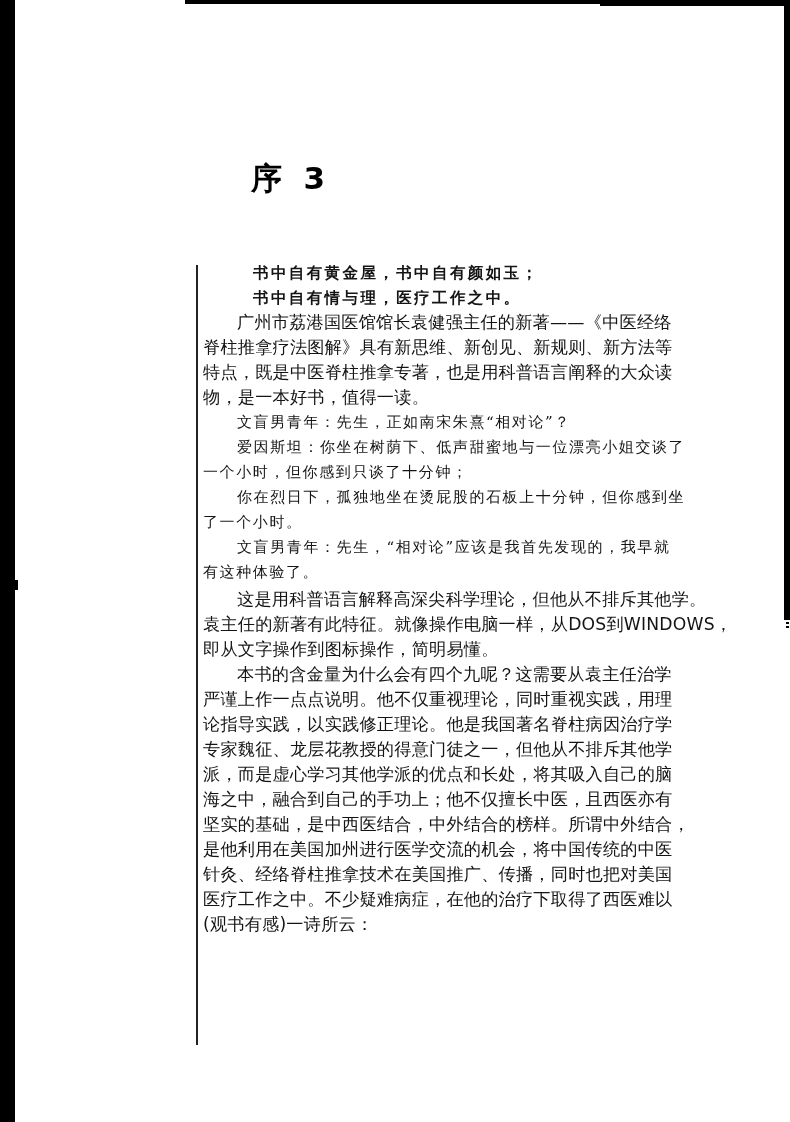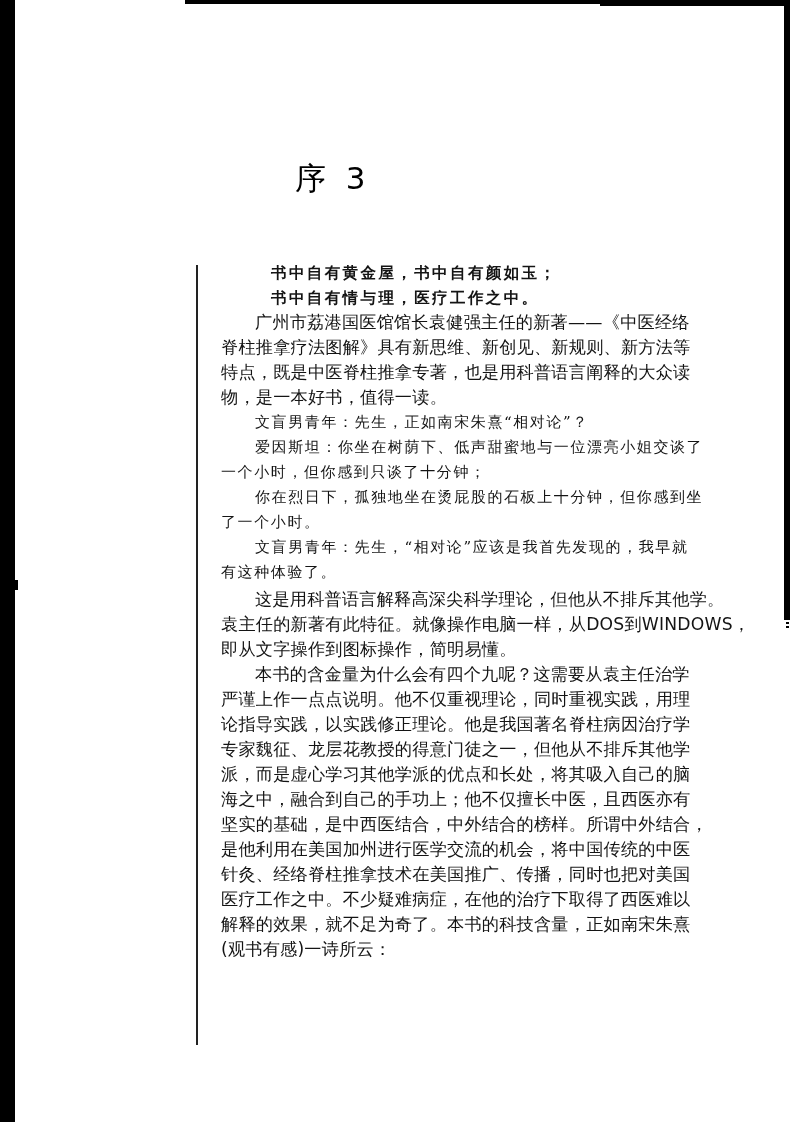--- a/index.html
+++ b/index.html
@@ -7,22 +7,22 @@
          font-family: "DejaVu Serif", "Liberation Serif", serif; color:#111; }
   .scan-left { position:absolute; left:0; top:0; width:15px; height:1122px; background:#000; }
   .scan-top { position:absolute; left:185px; top:0; width:605px; height:4px; background:#000; }
   .scan-top2 { position:absolute; left:600px; top:0; width:190px; height:6px; background:#000; }
   .scan-right { position:absolute; left:784px; top:0; width:6px; height:620px; background:#000; }
   .scan-right-dash { position:absolute; left:786px; top:618px; width:3px; height:12px;
          background:repeating-linear-gradient(#000 0 2px, #fff 2px 4px); }
   .left-rule { position:absolute; left:196px; top:265px; width:2px; height:780px; background:#222; }
   .left-mark { position:absolute; left:14px; top:580px; width:4px; height:10px; background:#000; }
   .title { position:absolute; left:251px; top:158px; font-family:"DejaVu Sans","Liberation Sans",sans-serif;
-           font-weight:normal; font-size:31px; letter-spacing:0; white-space:pre; color:#000;margin-left:44px; }
-  .body { position:absolute; left:203px; top:260px; width:506px;margin-left:18px; }
+           font-weight:bold; font-size:31px; letter-spacing:0; white-space:pre; color:#000; }
+  .body { position:absolute; left:203px; top:260px; width:506px; }
   .line { height:25px; line-height:25px; font-size:17.2px; white-space:nowrap; overflow:visible;
           font-family:"DejaVu Sans","Liberation Sans",sans-serif; color:#141414; letter-spacing:0.2px; }
   .line.kai { font-family:"DejaVu Serif","Liberation Serif",serif; font-size:15.5px; letter-spacing:2.4px; font-weight:bold; }
   .line.kai2 { font-family:"DejaVu Serif","Liberation Serif",serif; font-size:15px; letter-spacing:1.6px; }
   .line.indent { text-indent:34px; }
   .line.indent-kai { text-indent:50px; }
   .gap { height:2px; }
 </style>
 </head>
 <body>
@@ -58,15 +58,14 @@
   <div class="line indent">本书的含金量为什么会有四个九呢？这需要从袁主任治学</div>
   <div class="line">严谨上作一点点说明。他不仅重视理论，同时重视实践，用理</div>
   <div class="line">论指导实践，以实践修正理论。他是我国著名脊柱病因治疗学</div>
   <div class="line">专家魏征、龙层花教授的得意门徒之一，但他从不排斥其他学</div>
   <div class="line">派，而是虚心学习其他学派的优点和长处，将其吸入自己的脑</div>
   <div class="line">海之中，融合到自己的手功上；他不仅擅长中医，且西医亦有</div>
   <div class="line">坚实的基础，是中西医结合，中外结合的榜样。所谓中外结合，</div>
   <div class="line">是他利用在美国加州进行医学交流的机会，将中国传统的中医</div>
   <div class="line">针灸、经络脊柱推拿技术在美国推广、传播，同时也把对美国</div>
   <div class="line">医疗工作之中。不少疑难病症，在他的治疗下取得了西医难以</div>
-  <div class="line">解释的效果，就不足为奇了。本书的科技含量，正如南宋朱熹</div>
   <div class="line">(观书有感)一诗所云：</div>
 </div>
 
 </body></html>

